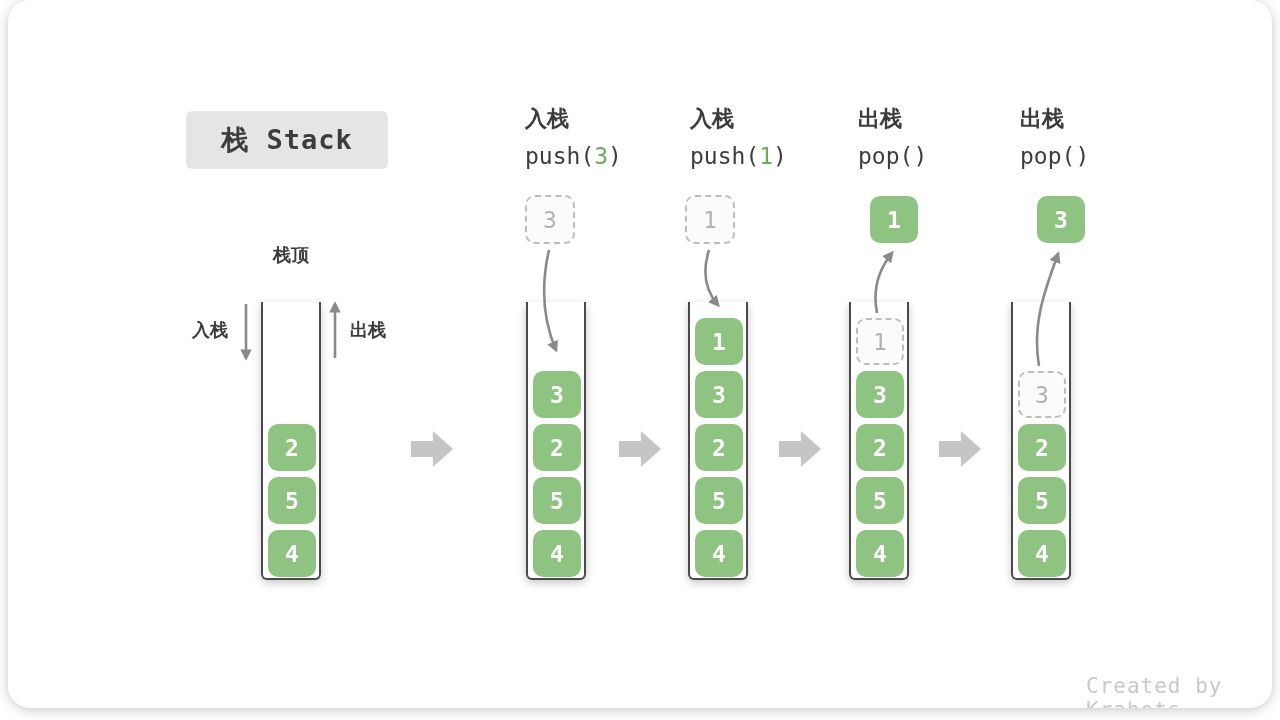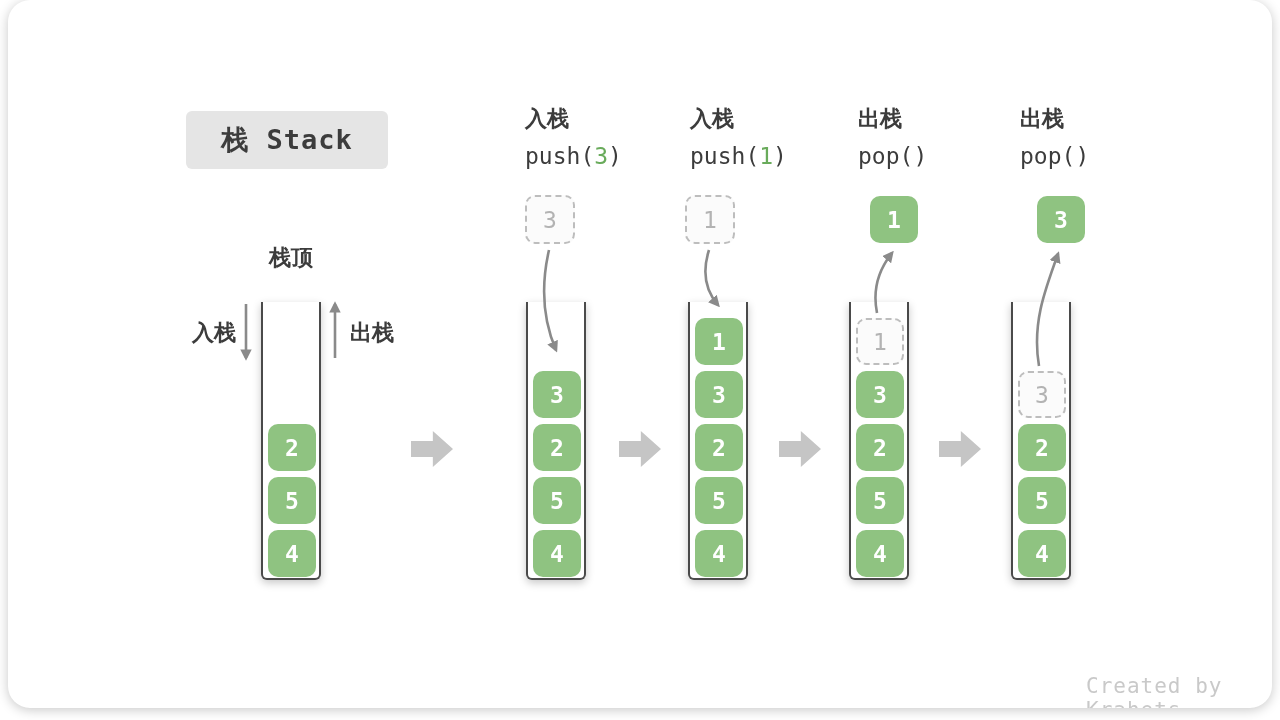--- a/index.html
+++ b/index.html
@@ -27,21 +27,21 @@
   .title-box{
     left:178px;top:111px;width:202px;height:58px;
     background:var(--title-bg);border-radius:6px;
     display:flex;align-items:center;justify-content:center;
     font-family:"DejaVu Sans Mono","Liberation Mono",monospace;
     font-size:27px;font-weight:bold;color:var(--dark-text);
     letter-spacing:1px;
   }
 
   .cn-label{
-    font-size:22px;font-weight:bold;color:var(--dark-text);
+    font-size:18px;font-weight:bold;color:var(--dark-text);
     white-space:nowrap;
   }
   .label-stack-top{left:223px;top:243px;width:120px;text-align:center;}
   .label-stack-bottom{left:223px;top:611px;width:120px;text-align:center;}
   .label-push-side{left:184px;top:318px;}
   .label-pop-side{left:342px;top:318px;}
 
   .op-header{top:104px;width:160px;}
   .op-cn{font-size:22px;font-weight:bold;color:var(--dark-text);margin-bottom:9px;}
   .op-code{

